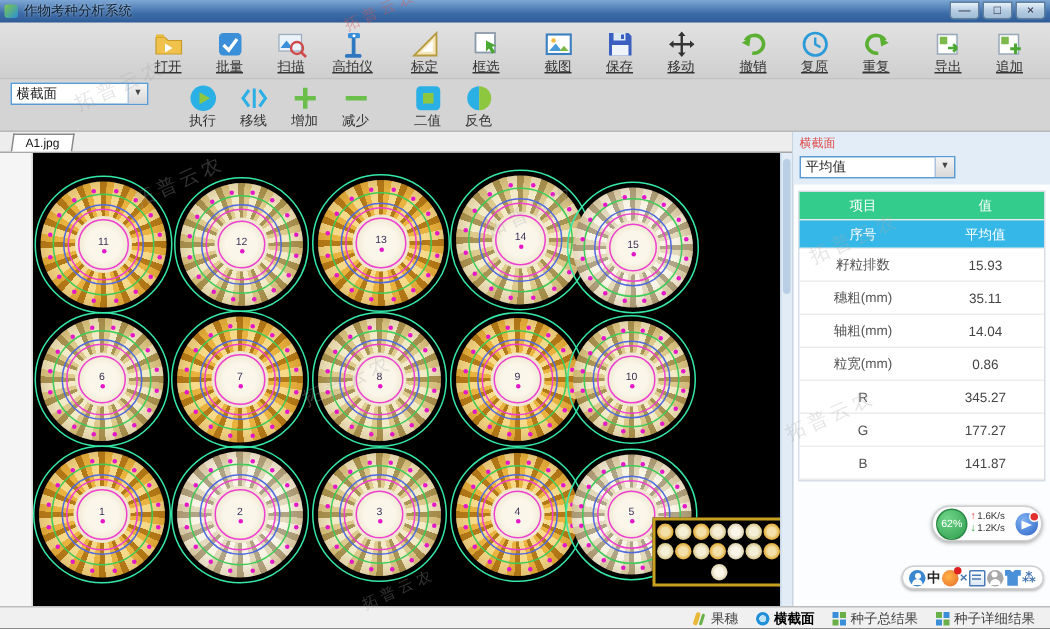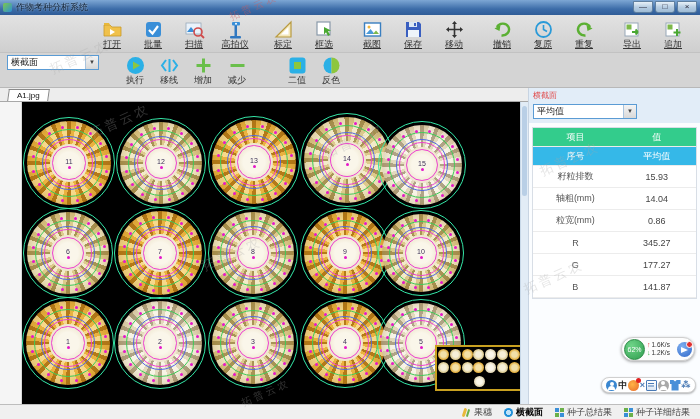--- a/index.html
+++ b/index.html
@@ -25,21 +25,21 @@
   .tb2-left { width:118px; padding:2px 0 0 7px; flex:none; }
   .combo { display:flex; width:92px; height:15px; border:1px solid #5a9bd4; background:#fff; align-items:center; }
   .combo .combo-val { flex:1; padding-left:3px; font-size:9px; color:#222; white-space:nowrap; overflow:hidden; }
   .combo .combo-arrow { width:13px; height:100%; background:linear-gradient(#f4f4f4,#d8d8d8); border-left:1px solid #aac4dd; font-size:6px; line-height:13px; text-align:center; color:#444; }
   .sample-row { display:flex; margin-top:3px; gap:3px; }
   .sample-input { width:63px; height:15px; border:1px solid #999; background:#fff; font-size:8px; padding:0 2px; font-family:"Liberation Sans",sans-serif; }
   .modify-btn { width:30px; height:15px; background:#d9edbb; border:1px solid #7ab648; font-size:9px; color:#2d4a1e; text-align:center; line-height:13px; }
   .act { display:flex; flex-direction:column; align-items:center; width:34px; margin-top:3px; flex:none; }
   .act svg { width:19px; height:19px; display:block; }
   .act .tlabel { font-size:9px; color:#333; line-height:10px; white-space:nowrap; }
-  .act.gap { margin-left:26px; }
+  .act.gap { margin-left:14px; }
 
   
   .main { display:flex; height:316px; }
   .left-col { width:528px; display:flex; flex-direction:column; flex:none; }
   .tabbar { height:14px; background:#ededed; border-bottom:1px solid #a8a8a8; display:flex; align-items:flex-end; padding-left:8px; }
   .tab { background:#fff; border:1px solid #8a8a8a; border-bottom:none; padding:1px 8px 1px 8px; font-size:8px; color:#111; transform:skewX(-8deg); }
   .tab span { display:inline-block; transform:skewX(8deg); }
   .canvas-row { flex:1; display:flex; }
   .left-strip { width:22px; background:#f5f5f5; border-right:1px solid #d8d8d8; flex:none; }
   .canvas { flex:1; background:#000; position:relative; overflow:hidden; }
@@ -797,20 +797,24 @@
       <div class="trow thead-blue">
         <span class="c1">序号</span>
         <span class="c2">平均值</span>
       </div>
       <div id="table-body">
   <div class="trow">
     <span class="c1">籽粒排数</span>
     <span class="c2">15.93</span>
   </div>
 
+  <div class="trow">
+    <span class="c1">穗粗(mm)</span>
+    <span class="c2">35.11</span>
+  </div>
 
   <div class="trow">
     <span class="c1">轴粗(mm)</span>
     <span class="c2">14.04</span>
   </div>
 
 
   <div class="trow">
     <span class="c1">粒宽(mm)</span>
     <span class="c2">0.86</span>

